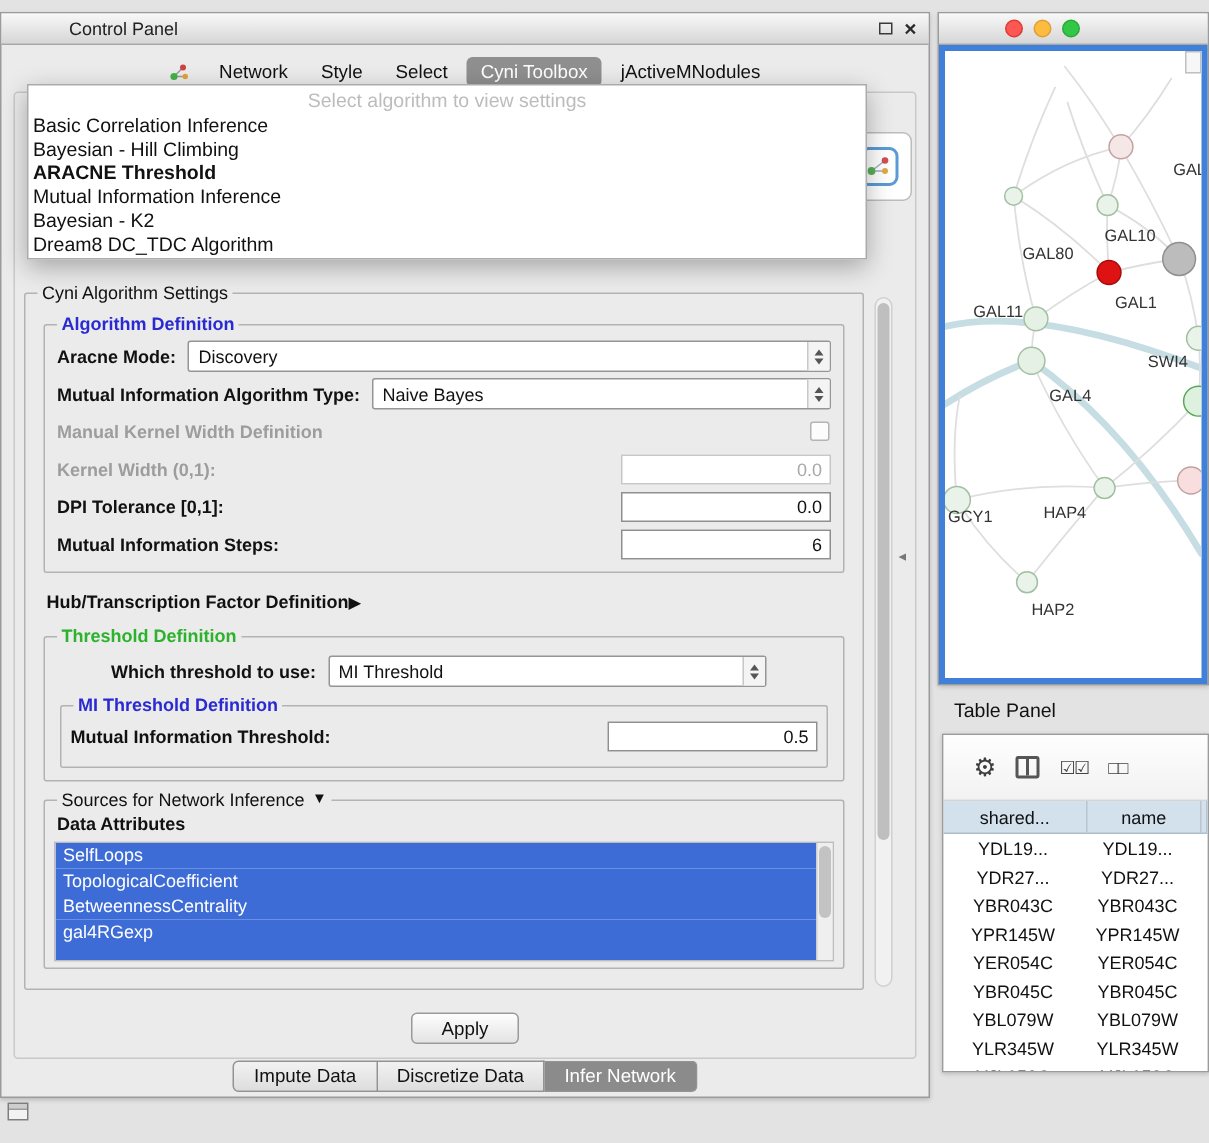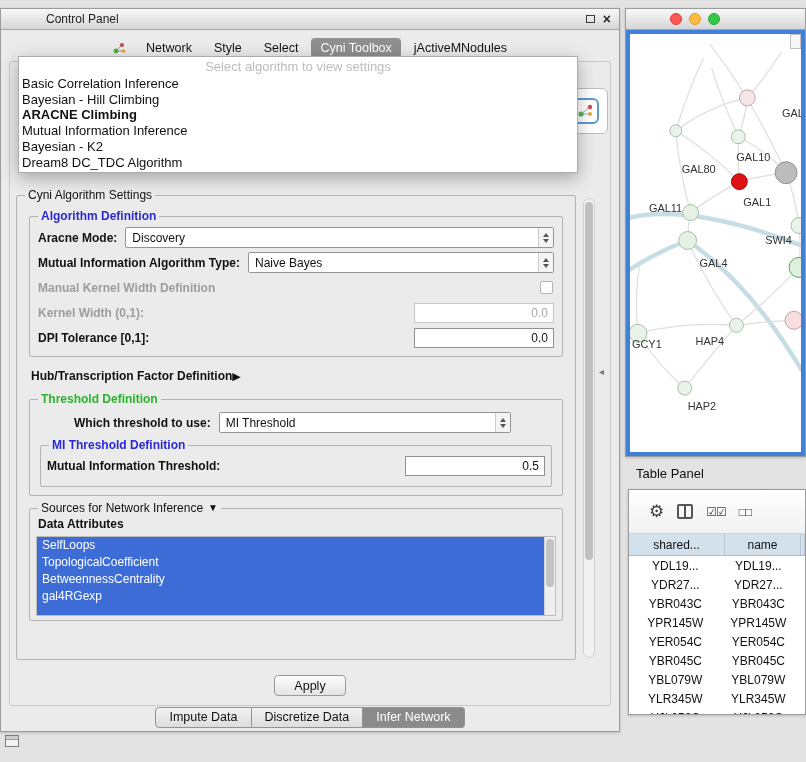--- a/index.html
+++ b/index.html
@@ -188,20 +188,24 @@
         <div class="frow">
           <span class="flabel dis">Kernel Width (0,1):</span>
           <input class="fin dis" readonly="" value="0.0" style="">
         </div>
 
         <div class="frow">
           <span class="flabel">DPI Tolerance [0,1]:</span>
           <input class="fin" readonly="" value="0.0" style="">
         </div>
 
+        <div class="frow">
+          <span class="flabel">Mutual Information Steps:</span>
+          <input class="fin" readonly="" value="6" style="">
+        </div>
       </div>
 
       <div class="hub-row">
         <span>Hub/Transcription Factor Definition</span>
         <span class="hub-arrow">▶</span>
       </div>
 
       <div class="gbox sub threshold-gbox">
         <span class="glegend green">Threshold Definition</span>
 
@@ -255,21 +259,21 @@
     <div class="btab">Discretize Data</div>
     <div class="btab active">Infer Network</div>
   </div>
 </div>
 
 <div class="popup">
   <div class="popup-header">Select algorithm to view settings</div>
   <div>
       <div class="popup-item">Basic Correlation Inference</div>
       <div class="popup-item">Bayesian - Hill Climbing</div>
-      <div class="popup-item hl">ARACNE Climbing</div>
+      <div class="popup-item hl">ARACNE Threshold</div>
       <div class="popup-item">Mutual Information Inference</div>
       <div class="popup-item">Bayesian - K2</div>
       <div class="popup-item">Dream8 DC_TDC Algorithm</div>
     </div>
 </div>
 
 <div class="window" id="network-window">
   <div class="titlebar">
     <span class="lights">
       <span class="light red"></span>

